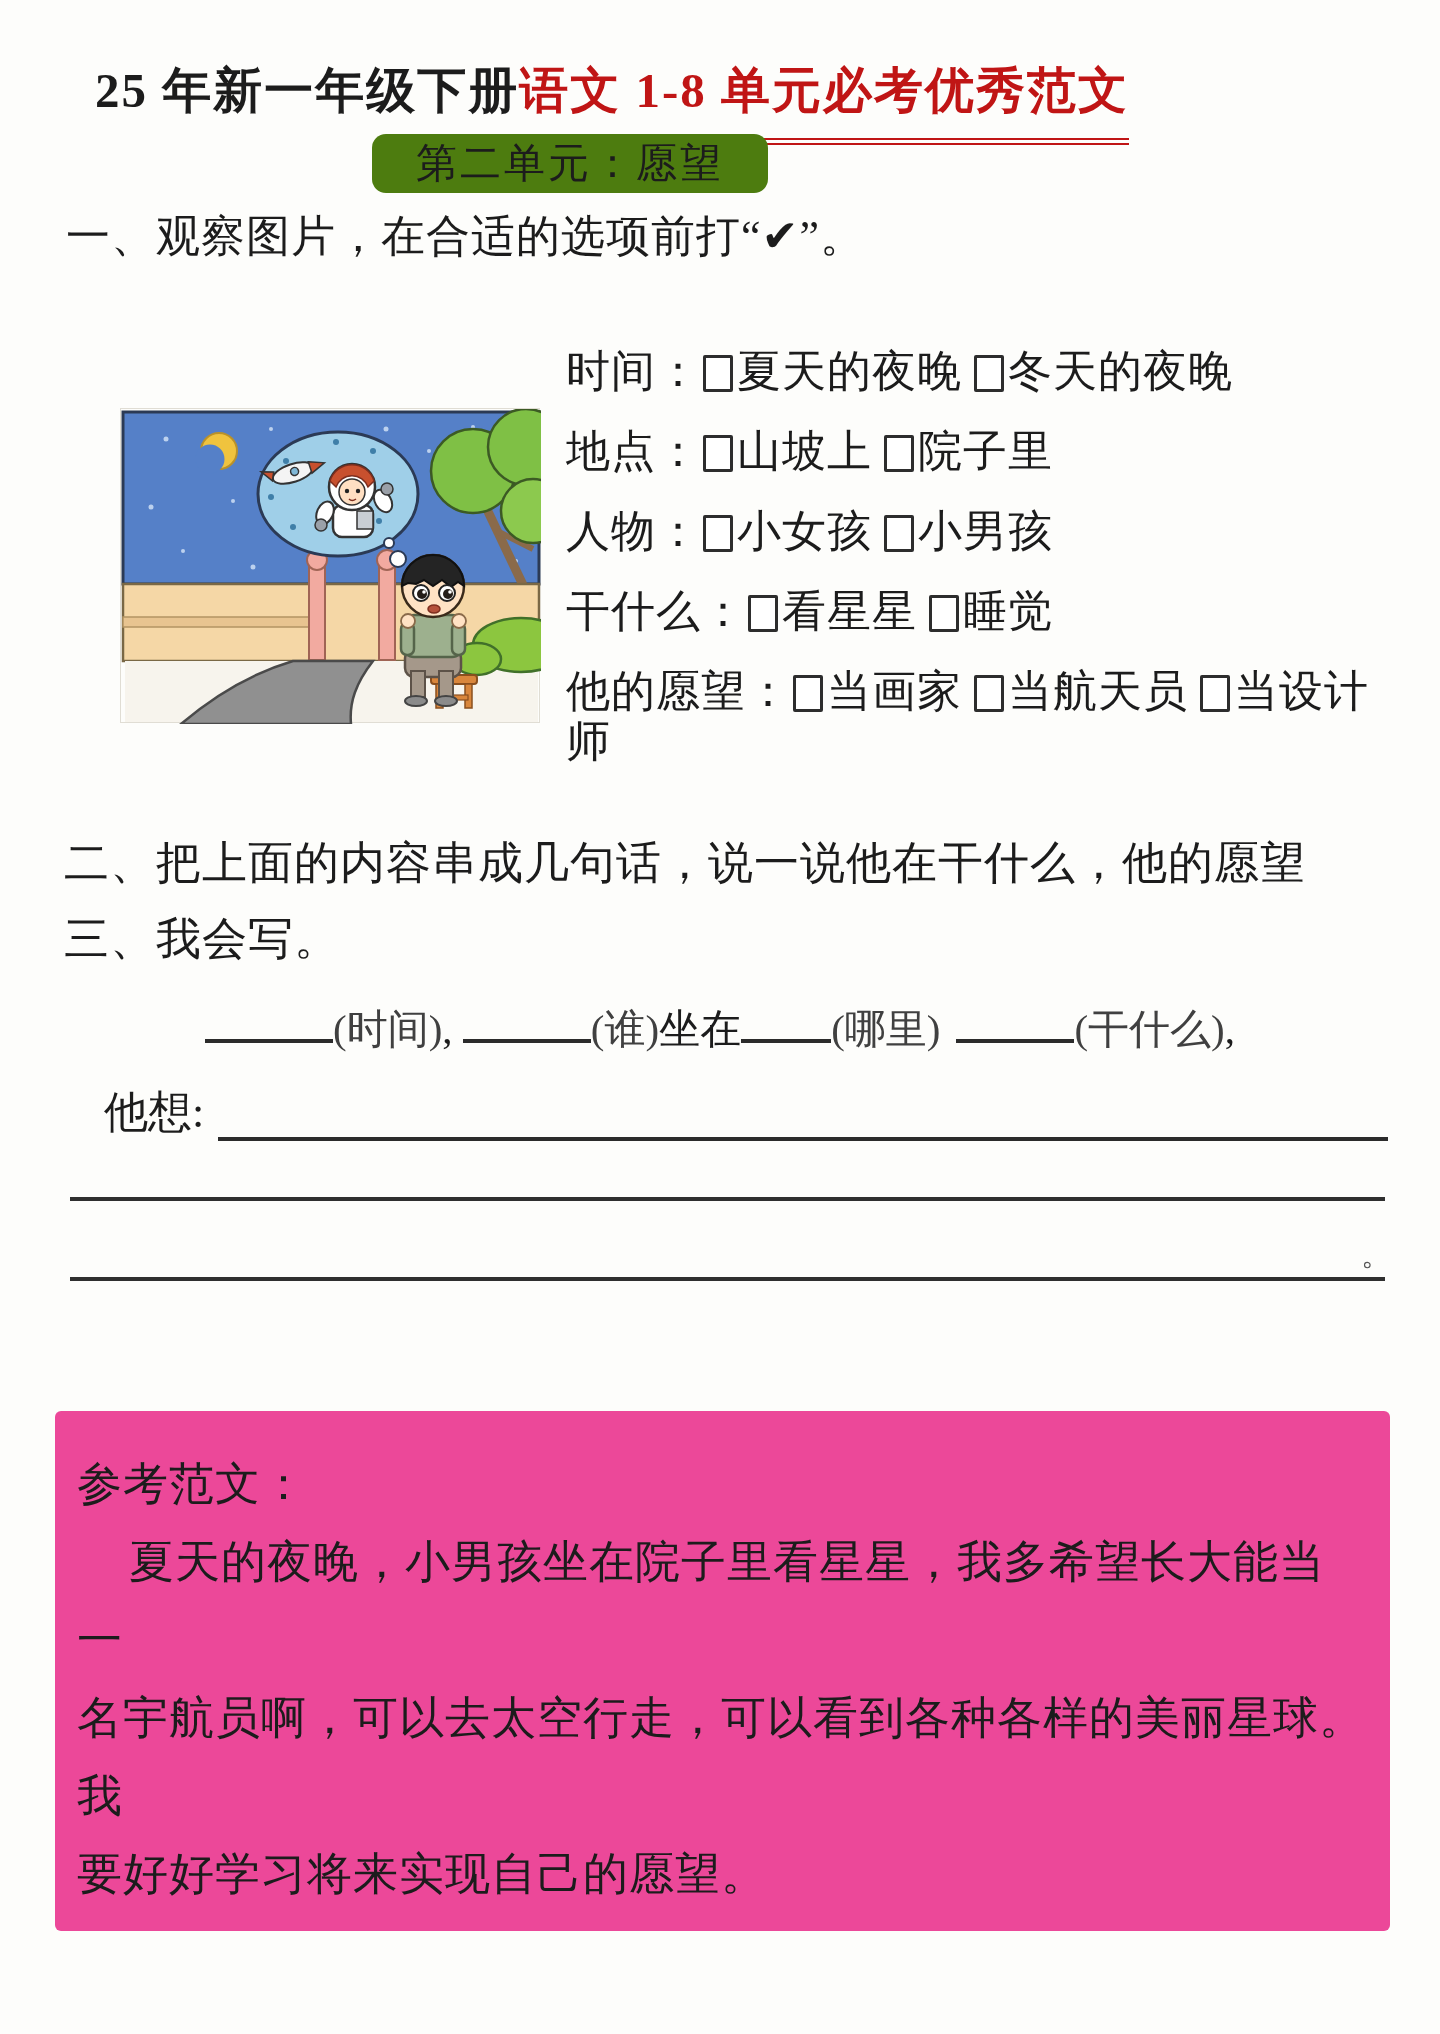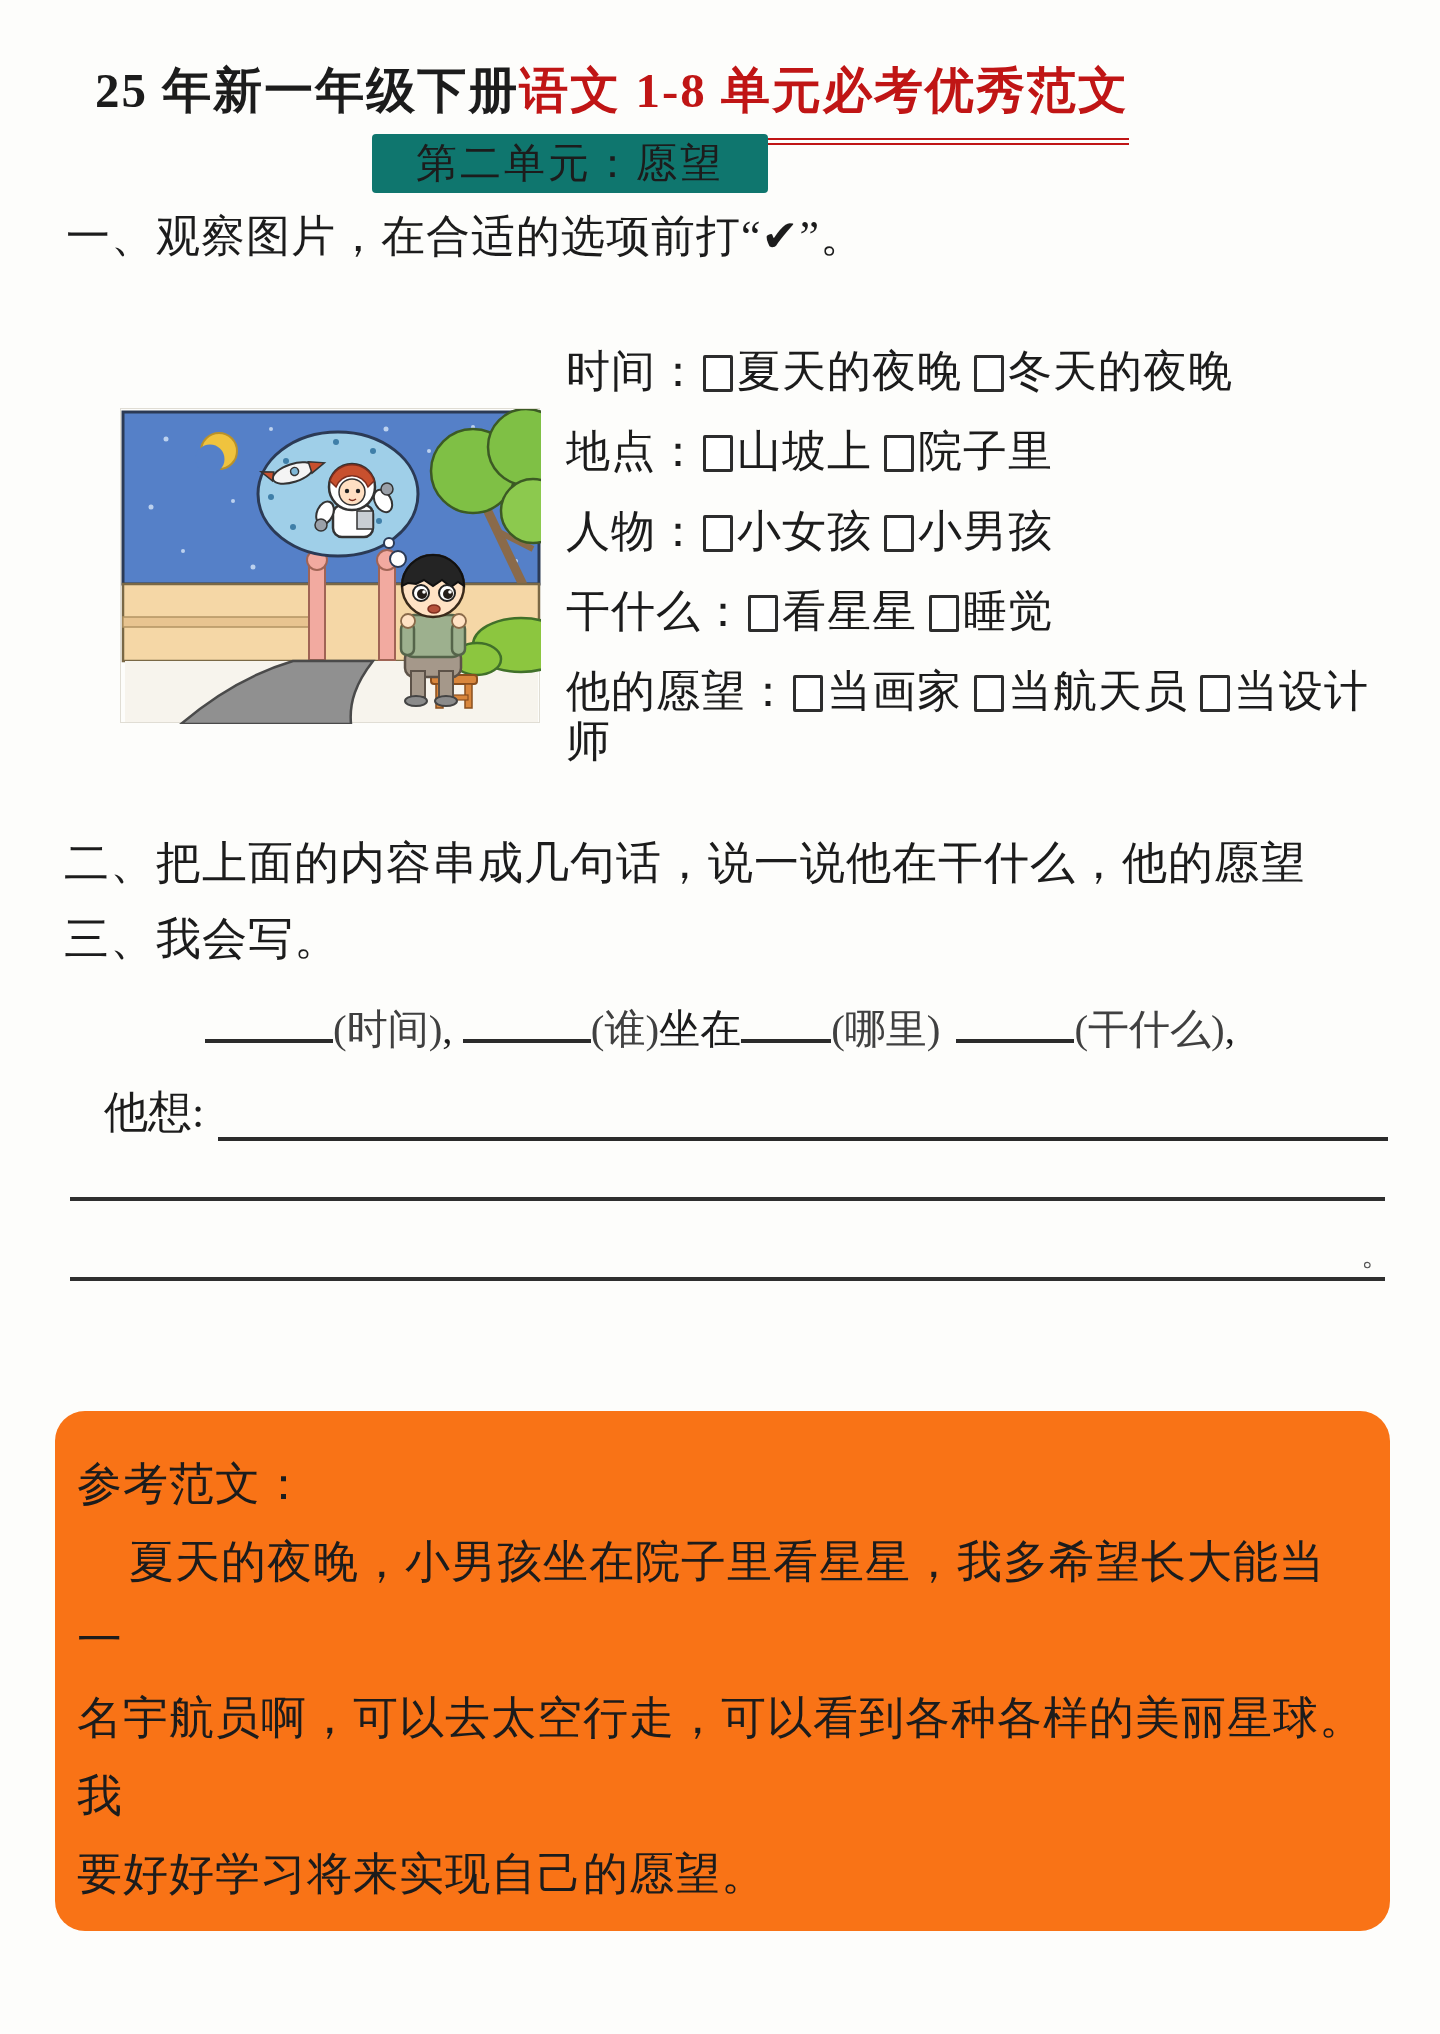--- a/index.html
+++ b/index.html
@@ -8,21 +8,21 @@
     background:#fdfdfb;
     font-family:"Liberation Serif","DejaVu Serif",serif;
     color:#1c1c1c;
     overflow:hidden;
     position:relative;
   }
   .title-line { margin:56px 0 0 95px; font-size:49px; font-weight:700; letter-spacing:2px; line-height:70px; white-space:nowrap; }
   .t-red { color:#c01515; border-bottom:7px double #c01515; padding-bottom:20px; }
   .banner {
     display:inline-block; margin:8px 0 0 372px;
-    background:#0f766e; border-radius:4px;
+    background:#4d7c0f; border-radius:14px;
     padding:8px 44px 9px; font-size:41px; line-height:42px;
     letter-spacing:3px;
   }
   .sec-heading { margin:20px 0 0 66px; font-size:44px; line-height:48px; letter-spacing:1px; }
 
   .observe { display:flex; margin:72px 0 0 120px; align-items:center; }
   .scene-wrap { width:420px; height:315px; flex:0 0 auto; border:1px solid #e0ddd4; }
   .options { width:824px; margin-left:26px; padding-top:14px; font-size:44px; line-height:50px; letter-spacing:1px; }
   .opt-row { margin-bottom:30px; }
   .cb {
@@ -44,21 +44,21 @@
   .he-line { display:flex; align-items:flex-end; margin:28px 52px 0 104px; font-size:44px; line-height:56px; }
   .he-blank { flex:1; border-bottom:4px solid #2b2b2b; height:54px; margin-left:14px; }
 
   .rule { border-bottom:4px solid #2f2f2f; margin-left:70px; margin-right:55px; position:relative; }
   .rule1 { margin-top:56px; }
   .rule2 { margin-top:76px; }
   .end-period { position:absolute; right:-6px; bottom:1px; font-size:30px; color:#555; }
 
   .ref-box {
     margin:130px 50px 0 55px;
-    background:#f97316; border-radius:30px;
+    background:#ec4899; border-radius:6px;
     padding:34px 23px 18px 22px;
     font-size:45px; line-height:78px; letter-spacing:1px;
   }
   .ref-line.indent { text-indent:52px; }
 </style>
 </head>
 <body>
 
 
 

